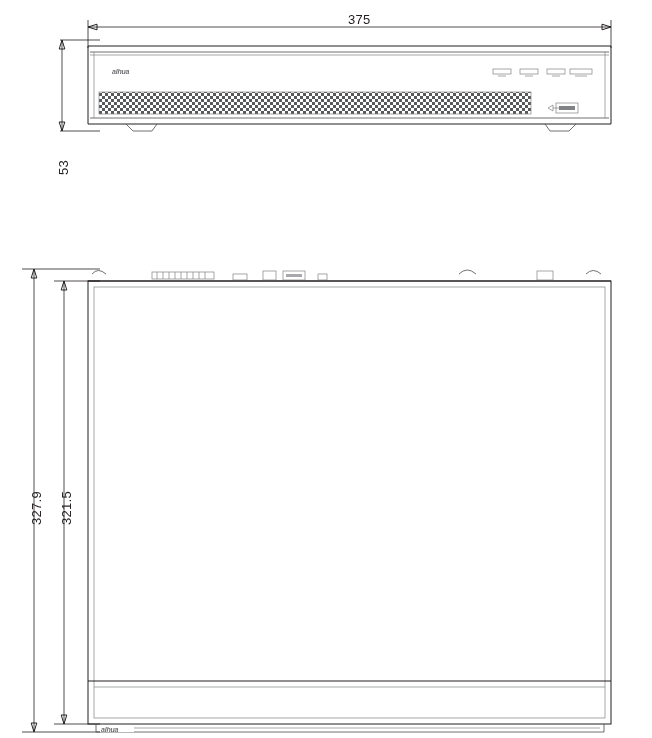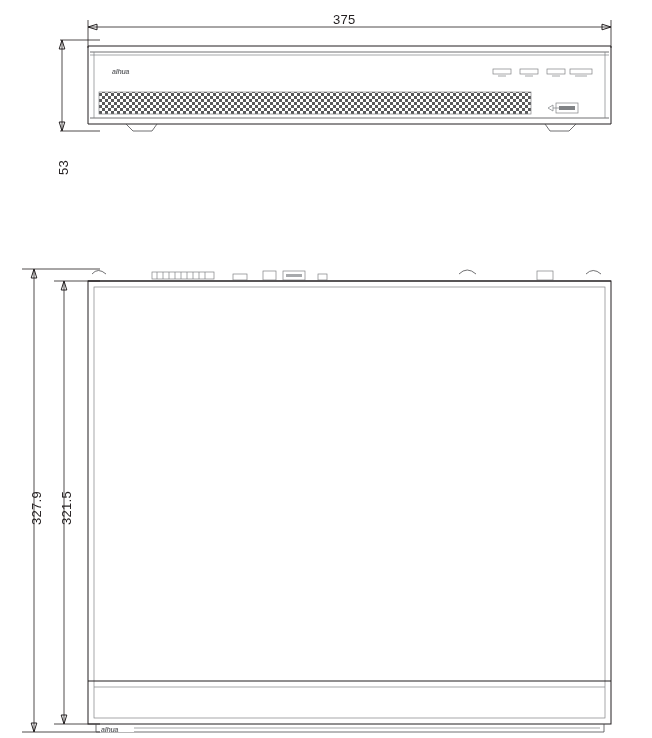--- a/index.html
+++ b/index.html
@@ -182,21 +182,21 @@
 
       <line class="ln" x1="88" y1="31" x2="611" y2="31"></line>
     </g>
 
     <g>
       <rect x="100" y="476" width="34" height="6" fill="#ffffff"></rect>
       <text class="logo-text" x="101" y="482">alhua</text>
     </g>
   </svg>
 
-  <div class="dim-label" style="left:333px; top:12px;">375</div>
+  <div class="dim-label" style="left:348px; top:12px;">375</div>
 
   <div class="dim-label vert" style="left:56px; top:175px;">53</div>
 
   <div class="dim-label vert" style="left:29px; top:525px;">327.9</div>
 
   <div class="dim-label vert" style="left:59px; top:525px;">321.5</div>
 
 </div>
 
 </body></html>

